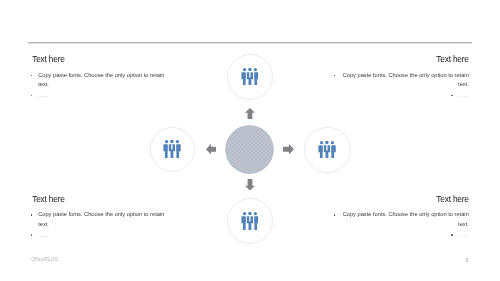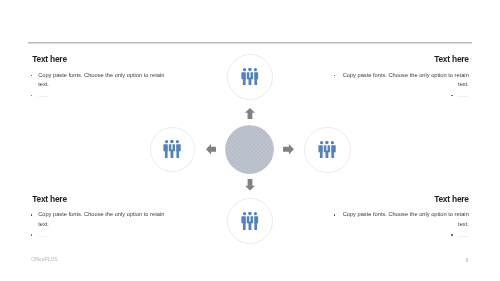--- a/index.html
+++ b/index.html
@@ -5,21 +5,21 @@
 <style>
   html,body{margin:0;padding:0;background:#fff;}
   body{width:500px;height:281px;overflow:hidden;
        font-family:"Liberation Sans",sans-serif;-webkit-font-smoothing:antialiased;}
   .slide{position:relative;width:500px;height:281px;background:#fff;}
 
   .top-rule{position:absolute;left:27.6px;top:41.0px;width:444.6px;height:3px;
             background:linear-gradient(to bottom,#ffffff 0%,#ffffff 32%,#b5b5ba 34%,#b5b5ba 65%,#dcdcde 67%,#dcdcde 99%,#ffffff 100%);}
 
   .block{position:absolute;}
-  .blk-title{font-weight:bold;font-size:8.4px;letter-spacing:-0.22px;color:#202020;line-height:9px;}
+  .blk-title{font-weight:normal;font-size:8.4px;letter-spacing:-0.22px;color:#202020;line-height:9px;}
   .left .blk-title{padding-left:3.7px;}
   .left .bullet{padding-left:2.2px;}
   .bullets{margin-top:6.7px;}
   .bullet{position:relative;display:block;margin-bottom:3.4px;white-space:nowrap;font-size:0;}
   .b-dot{display:inline-block;width:1.5px;height:1.5px;border-radius:50%;background:#3b3b3b;
          vertical-align:top;margin-top:4.1px;margin-right:4.0px;}
   .left .b1 .b-dot{margin-right:6.0px;}
   .b-text{display:inline-block;white-space:normal;font-size:5.7px;color:#3a3a3a;line-height:9.5px;
           vertical-align:top;width:126.7px;}
   .b2 .b-text{font-size:4.3px;color:#8a8a8a;line-height:5px;letter-spacing:0.58px;width:auto;}

